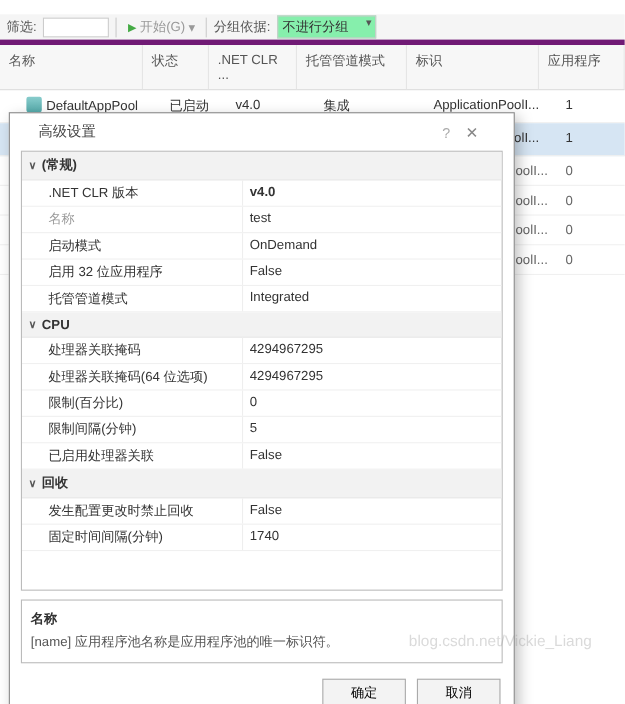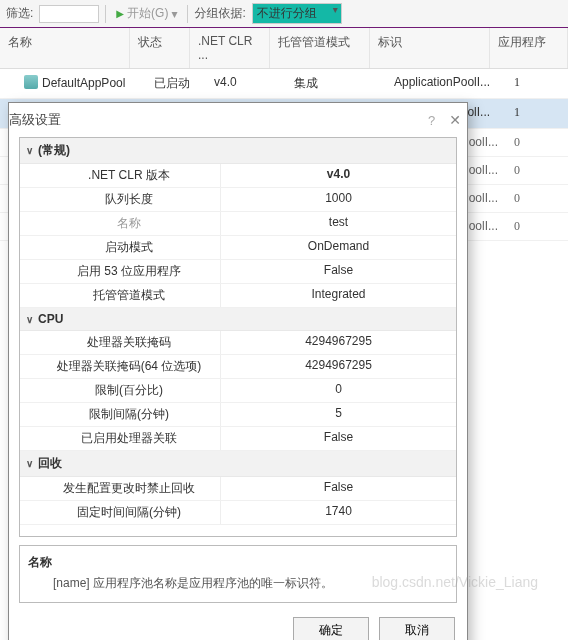--- a/index.html
+++ b/index.html
@@ -1,64 +1,64 @@
 <!DOCTYPE html>
 <html><head>
 <meta charset="utf-8">
 <style>
 * { box-sizing: border-box; margin: 0; padding: 0; font-family: "Microsoft YaHei", "Segoe UI", sans-serif; }
 body { width: 568px; height: 640px; background: #fff; font-size: 12px; color: #333; position: relative; overflow: hidden; }
 
-.toolbar { display: flex; align-items: center; padding: 4px 6px; border-bottom: 1px solid #701a75; background: #f5f5f5; gap: 6px; height: 28px; }
+.toolbar { display: flex; align-items: center; padding: 4px 6px; border-bottom: 5px solid #701a75; background: #f5f5f5; gap: 6px; height: 28px; margin-top: 13px; }
 .toolbar .lbl { color: #555; }
 .toolbar .field { border: 1px solid #ccc; background: #fff; height: 18px; width: 60px; }
 .toolbar .btn { display: flex; align-items: center; gap: 3px; padding: 0 4px; cursor: pointer; }
 .toolbar .btn.disabled { color: #999; }
-.toolbar .dropdown { border: 1px solid #ccc; background: #14b8a6; padding: 1px 18px 1px 4px; position: relative; min-width: 90px; }
+.toolbar .dropdown { border: 1px solid #ccc; background: #86efac; padding: 1px 18px 1px 4px; position: relative; min-width: 90px; }
 .toolbar .dropdown::after { content: "▾"; position: absolute; right: 3px; top: 0; font-size: 10px; color: #555; }
 .sep { width: 1px; height: 18px; background: #ccc; }
 
 .grid { width: 100%; }
 .grid-header { display: flex; background: #f7f7f7; border-bottom: 1px solid #ddd; }
 .grid-header > div { padding: 6px 8px; border-right: 1px solid #e5e5e5; color: #555; }
 .col-name { width: 130px; }
 .col-status { width: 60px; }
 .col-clr { width: 80px; }
 .col-pipe { width: 100px; }
 .col-id { width: 120px; }
-.col-apps { flex: 1; font-family: Liberation Serif, serif; }
+.col-apps { flex: 1; }
 
 .grid-body .row { display: flex; padding: 4px 16px; border-bottom: 1px solid #f0f0f0; }
 .grid-body .row > div { padding: 2px 8px; }
 .grid-body .row.selected { background: #d6e5f3; }
 .grid-body .row.partial { color: #666; }
 .appicon { display: inline-block; width: 14px; height: 14px; background: linear-gradient(#8cc, #5aa); border-radius: 2px; margin-right: 4px; vertical-align: -2px; }
 
 .dialog { position: absolute; left: 8px; top: 102px; width: 460px; background: #fff; border: 1px solid #888; box-shadow: 4px 4px 12px rgba(0,0,0,.25); }
-.dlg-title { display: flex; align-items: center; padding: 8px 0; font-size: 13px; color: #444; }
+.dlg-title { display: flex; align-items: center; padding: 8px 26px; font-size: 13px; color: #444; }
 .dlg-title .spacer { flex: 1; }
 .dlg-title .help { color: #aaa; padding: 0 8px; cursor: pointer; }
 .dlg-title .close { color: #888; padding: 0 6px; cursor: pointer; font-size: 14px; }
 
 .propgrid { border: 1px solid #bbb; margin: 0 10px; height: 400px; overflow-y: auto; background: #fff; }
 .propgrid::-webkit-scrollbar { width: 16px; }
 .propgrid::-webkit-scrollbar-track { background: #f0f0f0; border-left: 1px solid #ddd; }
 .propgrid::-webkit-scrollbar-thumb { background: #c8c8c8; border: 1px solid #aaa; }
 
 .cat { display: flex; align-items: center; background: #f2f2f2; padding: 4px 6px; font-weight: bold; border-bottom: 1px solid #e8e8e8; }
 .cat .tw { width: 12px; cursor: pointer; font-size: 10px; color: #555; }
-.proprow { display: flex; border-bottom: 1px solid #f0f0f0; text-align: center; }
+.proprow { display: flex; border-bottom: 1px solid #f0f0f0; }
 .proprow .k { width: 200px; padding: 3px 6px 3px 24px; }
 .proprow .v { flex: 1; padding: 3px 6px; border-left: 1px solid #eee; }
 .proprow.bold .v { font-weight: bold; }
 .proprow.dimmed .k { color: #999; }
 
 .help-panel { margin: 8px 10px 0; border: 1px solid #bbb; padding: 8px; height: 58px; }
 .help-panel .t { font-weight: bold; margin-bottom: 4px; }
-.help-panel .d { color: #555; margin-left: 25px; }
+.help-panel .d { color: #555; }
 
 .dlg-buttons { display: flex; justify-content: flex-end; gap: 10px; padding: 14px 12px; }
 .dlg-buttons button { width: 76px; height: 26px; border: 1px solid #aaa; background: #f3f3f3; cursor: pointer; font-size: 12px; }
 
 .watermark { position: absolute; right: 30px; bottom: 50px; color: rgba(150,150,150,.35); font-size: 14px; pointer-events: none; }
 
 .icon-play { color: #4a4; font-size: 10px; }
 .icon-showall { width: 14px; height: 14px; display: inline-block; border: 1px solid #888; background: linear-gradient(#fff,#dde); }
 </style>
 </head>
@@ -150,34 +150,30 @@
   </div>
   <div class="propgrid" id="propgrid">
       <div class="cat">
         <span class="tw">∨</span>
         <span>(常规)</span>
       </div>
       <div class="proprow bold">
         <div class="k">.NET CLR 版本</div>
         <div class="v">v4.0</div>
       </div>
-      <div class="proprow">
-        <div class="k">队列长度</div>
-        <div class="v">1000</div>
-      </div>
       <div class="proprow dimmed">
         <div class="k">名称</div>
         <div class="v">test</div>
       </div>
       <div class="proprow">
         <div class="k">启动模式</div>
         <div class="v">OnDemand</div>
       </div>
       <div class="proprow">
-        <div class="k">启用 53 位应用程序</div>
+        <div class="k">启用 32 位应用程序</div>
         <div class="v">False</div>
       </div>
       <div class="proprow">
         <div class="k">托管管道模式</div>
         <div class="v">Integrated</div>
       </div>
       <div class="cat">
         <span class="tw">∨</span>
         <span>CPU</span>
       </div>

